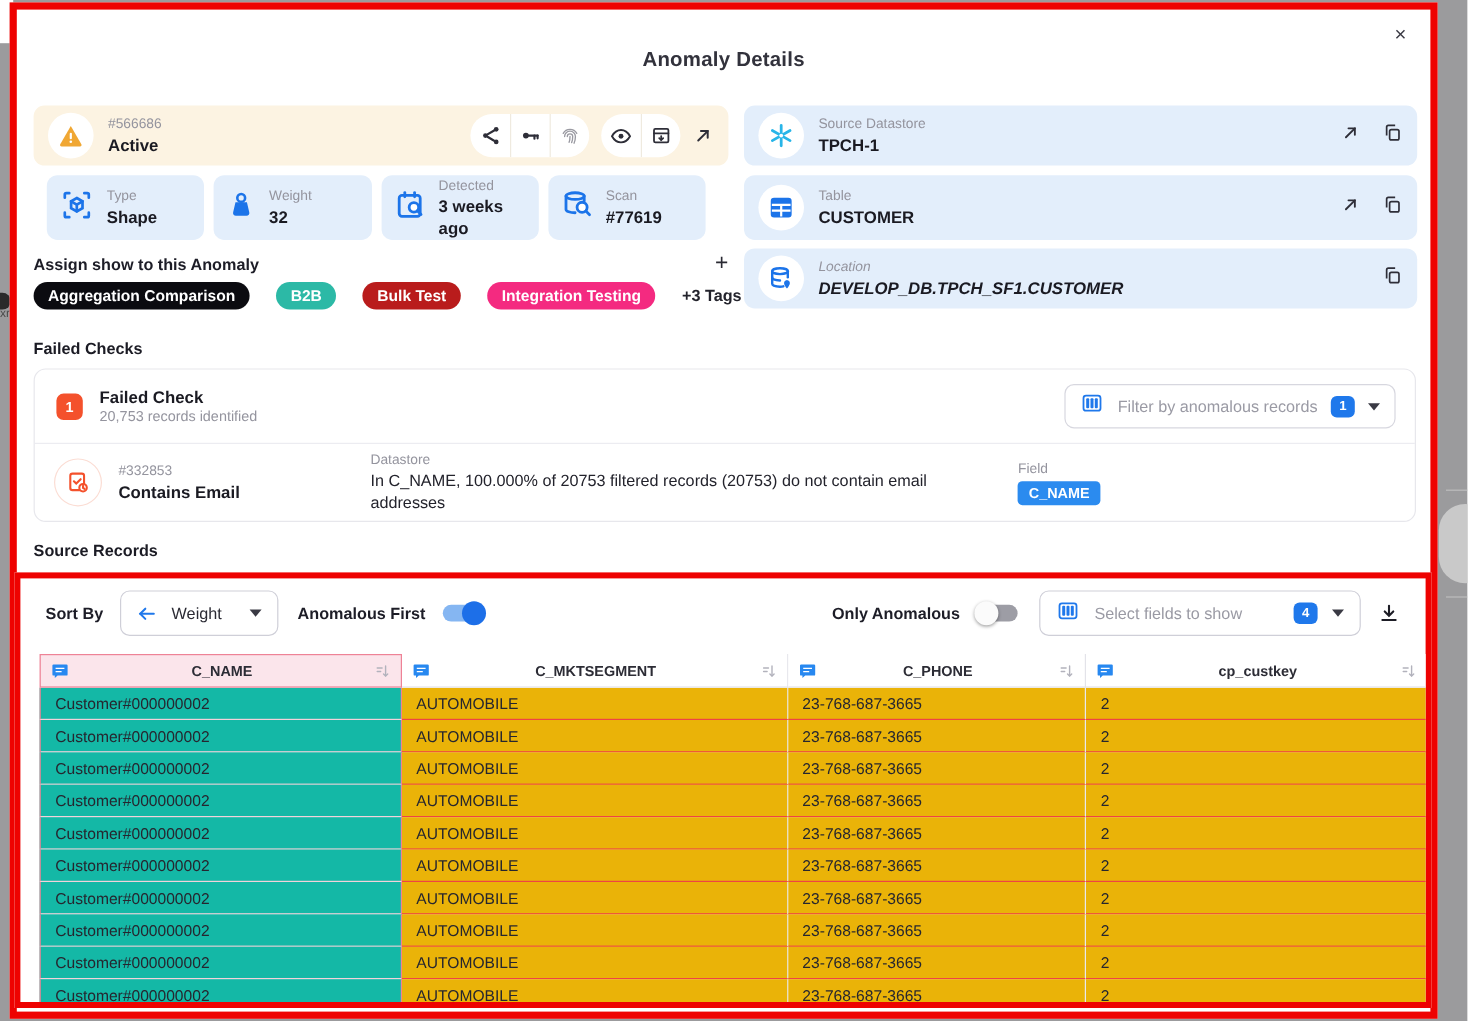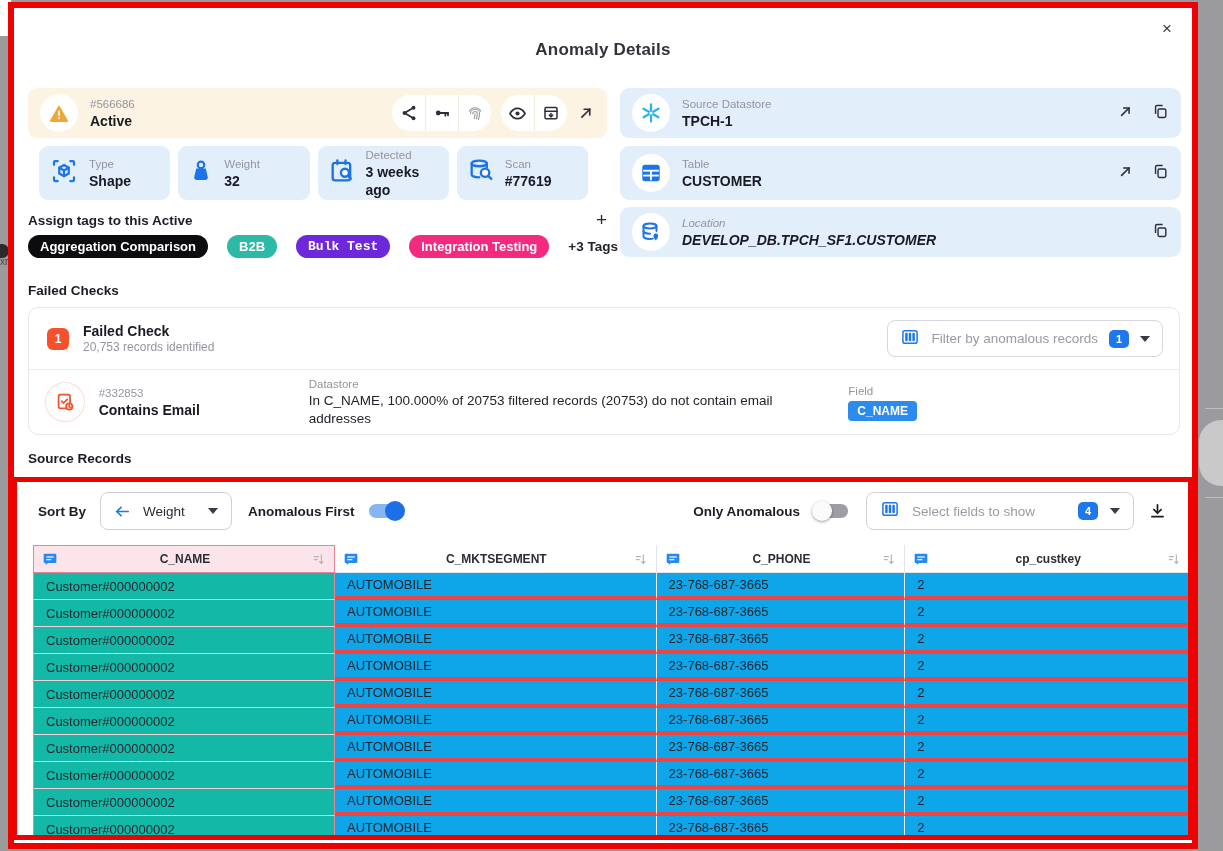--- a/index.html
+++ b/index.html
@@ -68,21 +68,21 @@
   .toggle.on  { background:#85b6f2; }
   .toggle.on .knob { right:-2px; background:#1d6fe8; }
   .toggle.off { background:#9d9da5; }
   .toggle.off .knob { left:-2px; background:#fbfbfb; box-shadow:0 1px 3px rgba(0,0,0,.4); }
 
   .sr-table { position:absolute; left:16px; top:63px; width:1157px; }
   .tr { display:flex; }
   .th { height:28px; display:flex; align-items:center; background:#fff; border-bottom:1px solid #e3e3e9; border-right:1px solid #e3e3e9; padding:0 8px; position:relative; }
   .th .cname { flex:1; text-align:center; font-size:12px; font-weight:700; color:#2c2c35; }
   .th.anom { background:#fbe5eb; border-right:1px solid #ee8296; border-bottom:1px solid #ee8296; border-top:1px solid #ee8296; border-left:1px solid #ee8296; }
-  .td { height:27px; display:flex; align-items:center; font-size:13px; color:#26262f; padding:0 12px; background:#0ea5e9; border-bottom:4px solid #ef4444; border-right:1px solid #e8e8ee; }
+  .td { height:27px; display:flex; align-items:center; font-size:13px; color:#26262f; padding:0 12px; background:#eab308; border-bottom:1px solid #ef4444; border-right:1px solid #e8e8ee; }
   .td.anom { background:#14b8a6; border-right:1px solid #ee8296; border-bottom:1px solid #f3d2da; border-left:1px solid #ee8296; }
 
   .dl-btn { margin-left:14px; cursor:pointer; display:flex; align-items:center; }
 </style>
 </head>
 <body>
 
 <div class="page">
   <div class="backdrop-corner"></div>
   <div class="backdrop-frag">xr</div>
@@ -215,28 +215,28 @@
             </svg>
         </span>
         <div>
           <div class="lbl">Scan</div>
           <div class="val">#77619</div>
         </div>
       </div>
     </div>
 
     <div class="tags-header">
-      <span class="txt">Assign tags to this Active</span>
+      <span class="txt">Assign show to this Anomaly</span>
       <span class="add-tag">+</span>
     </div>
     <div class="tags-row">
 
     <span class="tag-pill" style="background: rgb(11, 11, 16);">Aggregation Comparison</span>
         <span class="tag-pill" style="background: rgb(44, 185, 166);">B2B</span>
-        <span class="tag-pill" style="background: #6d28d9; font-family: Liberation Mono, monospace;">Bulk Test</span>
+        <span class="tag-pill" style="background: #b91c1c;">Bulk Test</span>
         <span class="tag-pill" style="background: rgb(244, 42, 128);">Integration Testing</span>
         <span class="more-tags">+3 Tags</span>
       </div>
 
     <div class="card card-blue" style="left:606px; top:80px; width:561px; height:50px;">
       <div class="icon-circle">
         <svg width="24" height="24" viewBox="0 0 24 24" stroke="#29b5e8" stroke-width="2.3" stroke-linecap="round">
             <line x1="12" y1="3.5" x2="12" y2="20.5"></line>
             <line x1="4.6" y1="7.8" x2="19.4" y2="16.2"></line>
             <line x1="4.6" y1="16.2" x2="19.4" y2="7.8"></line>

